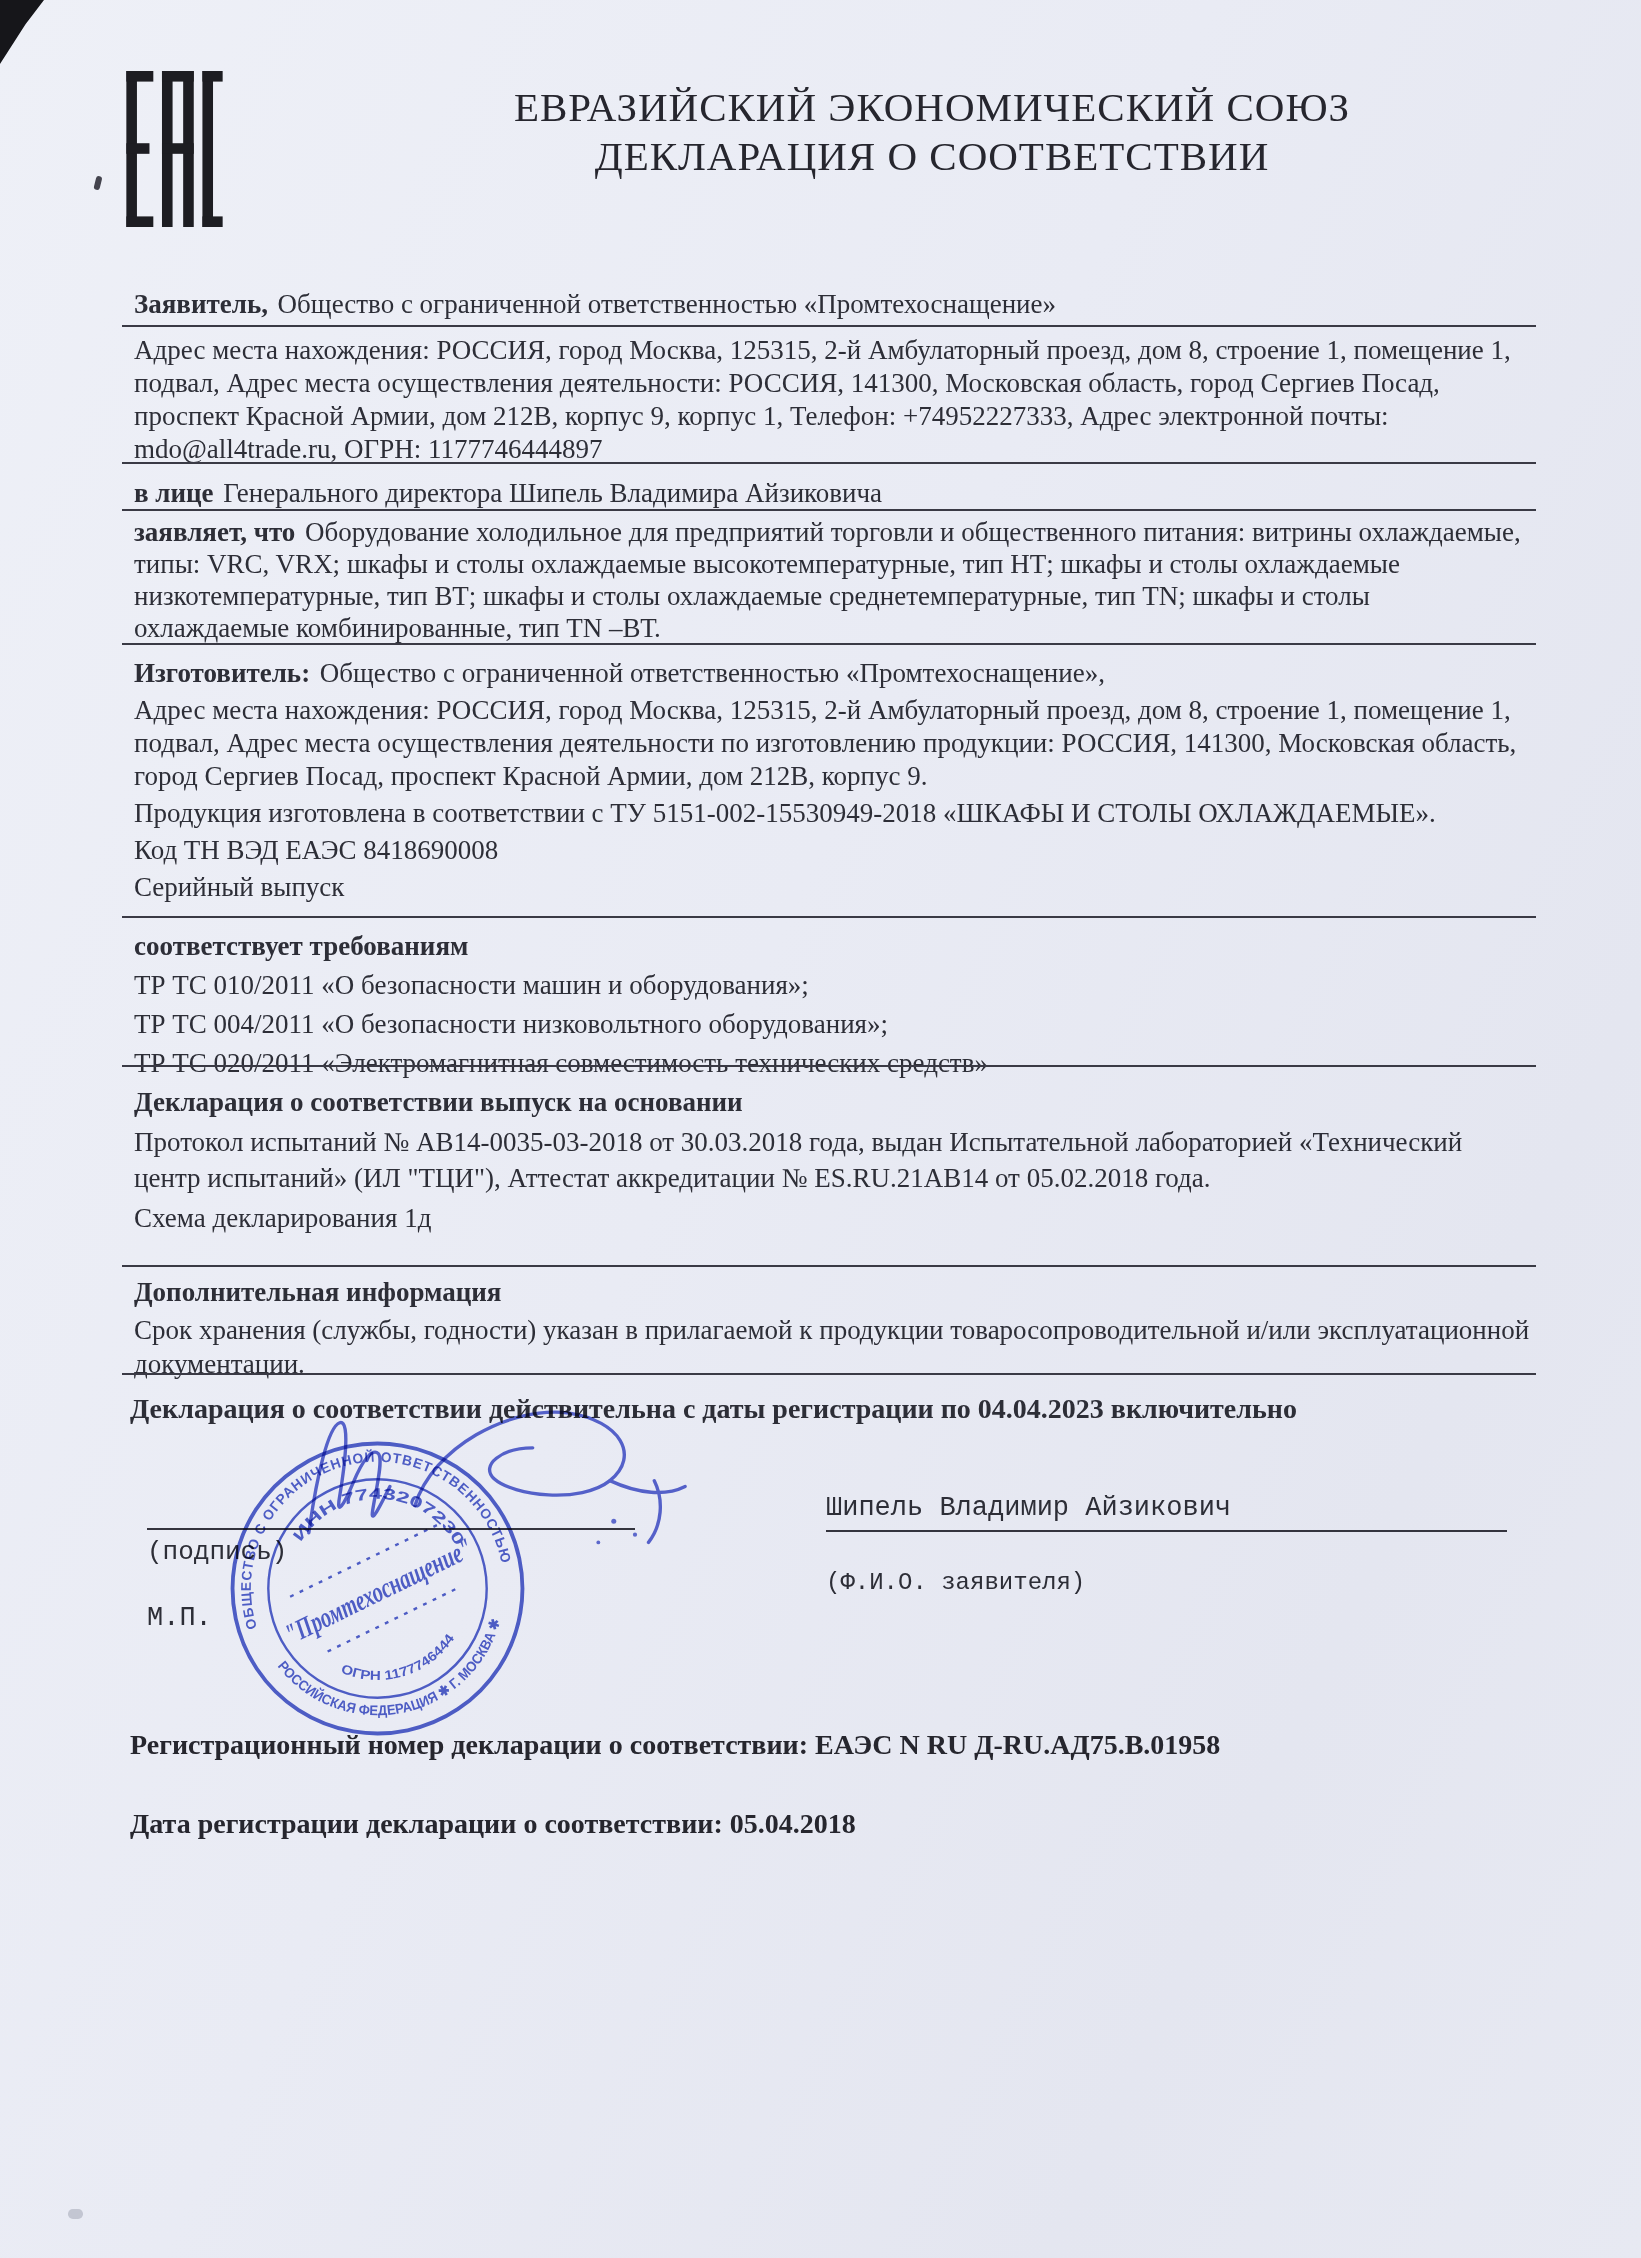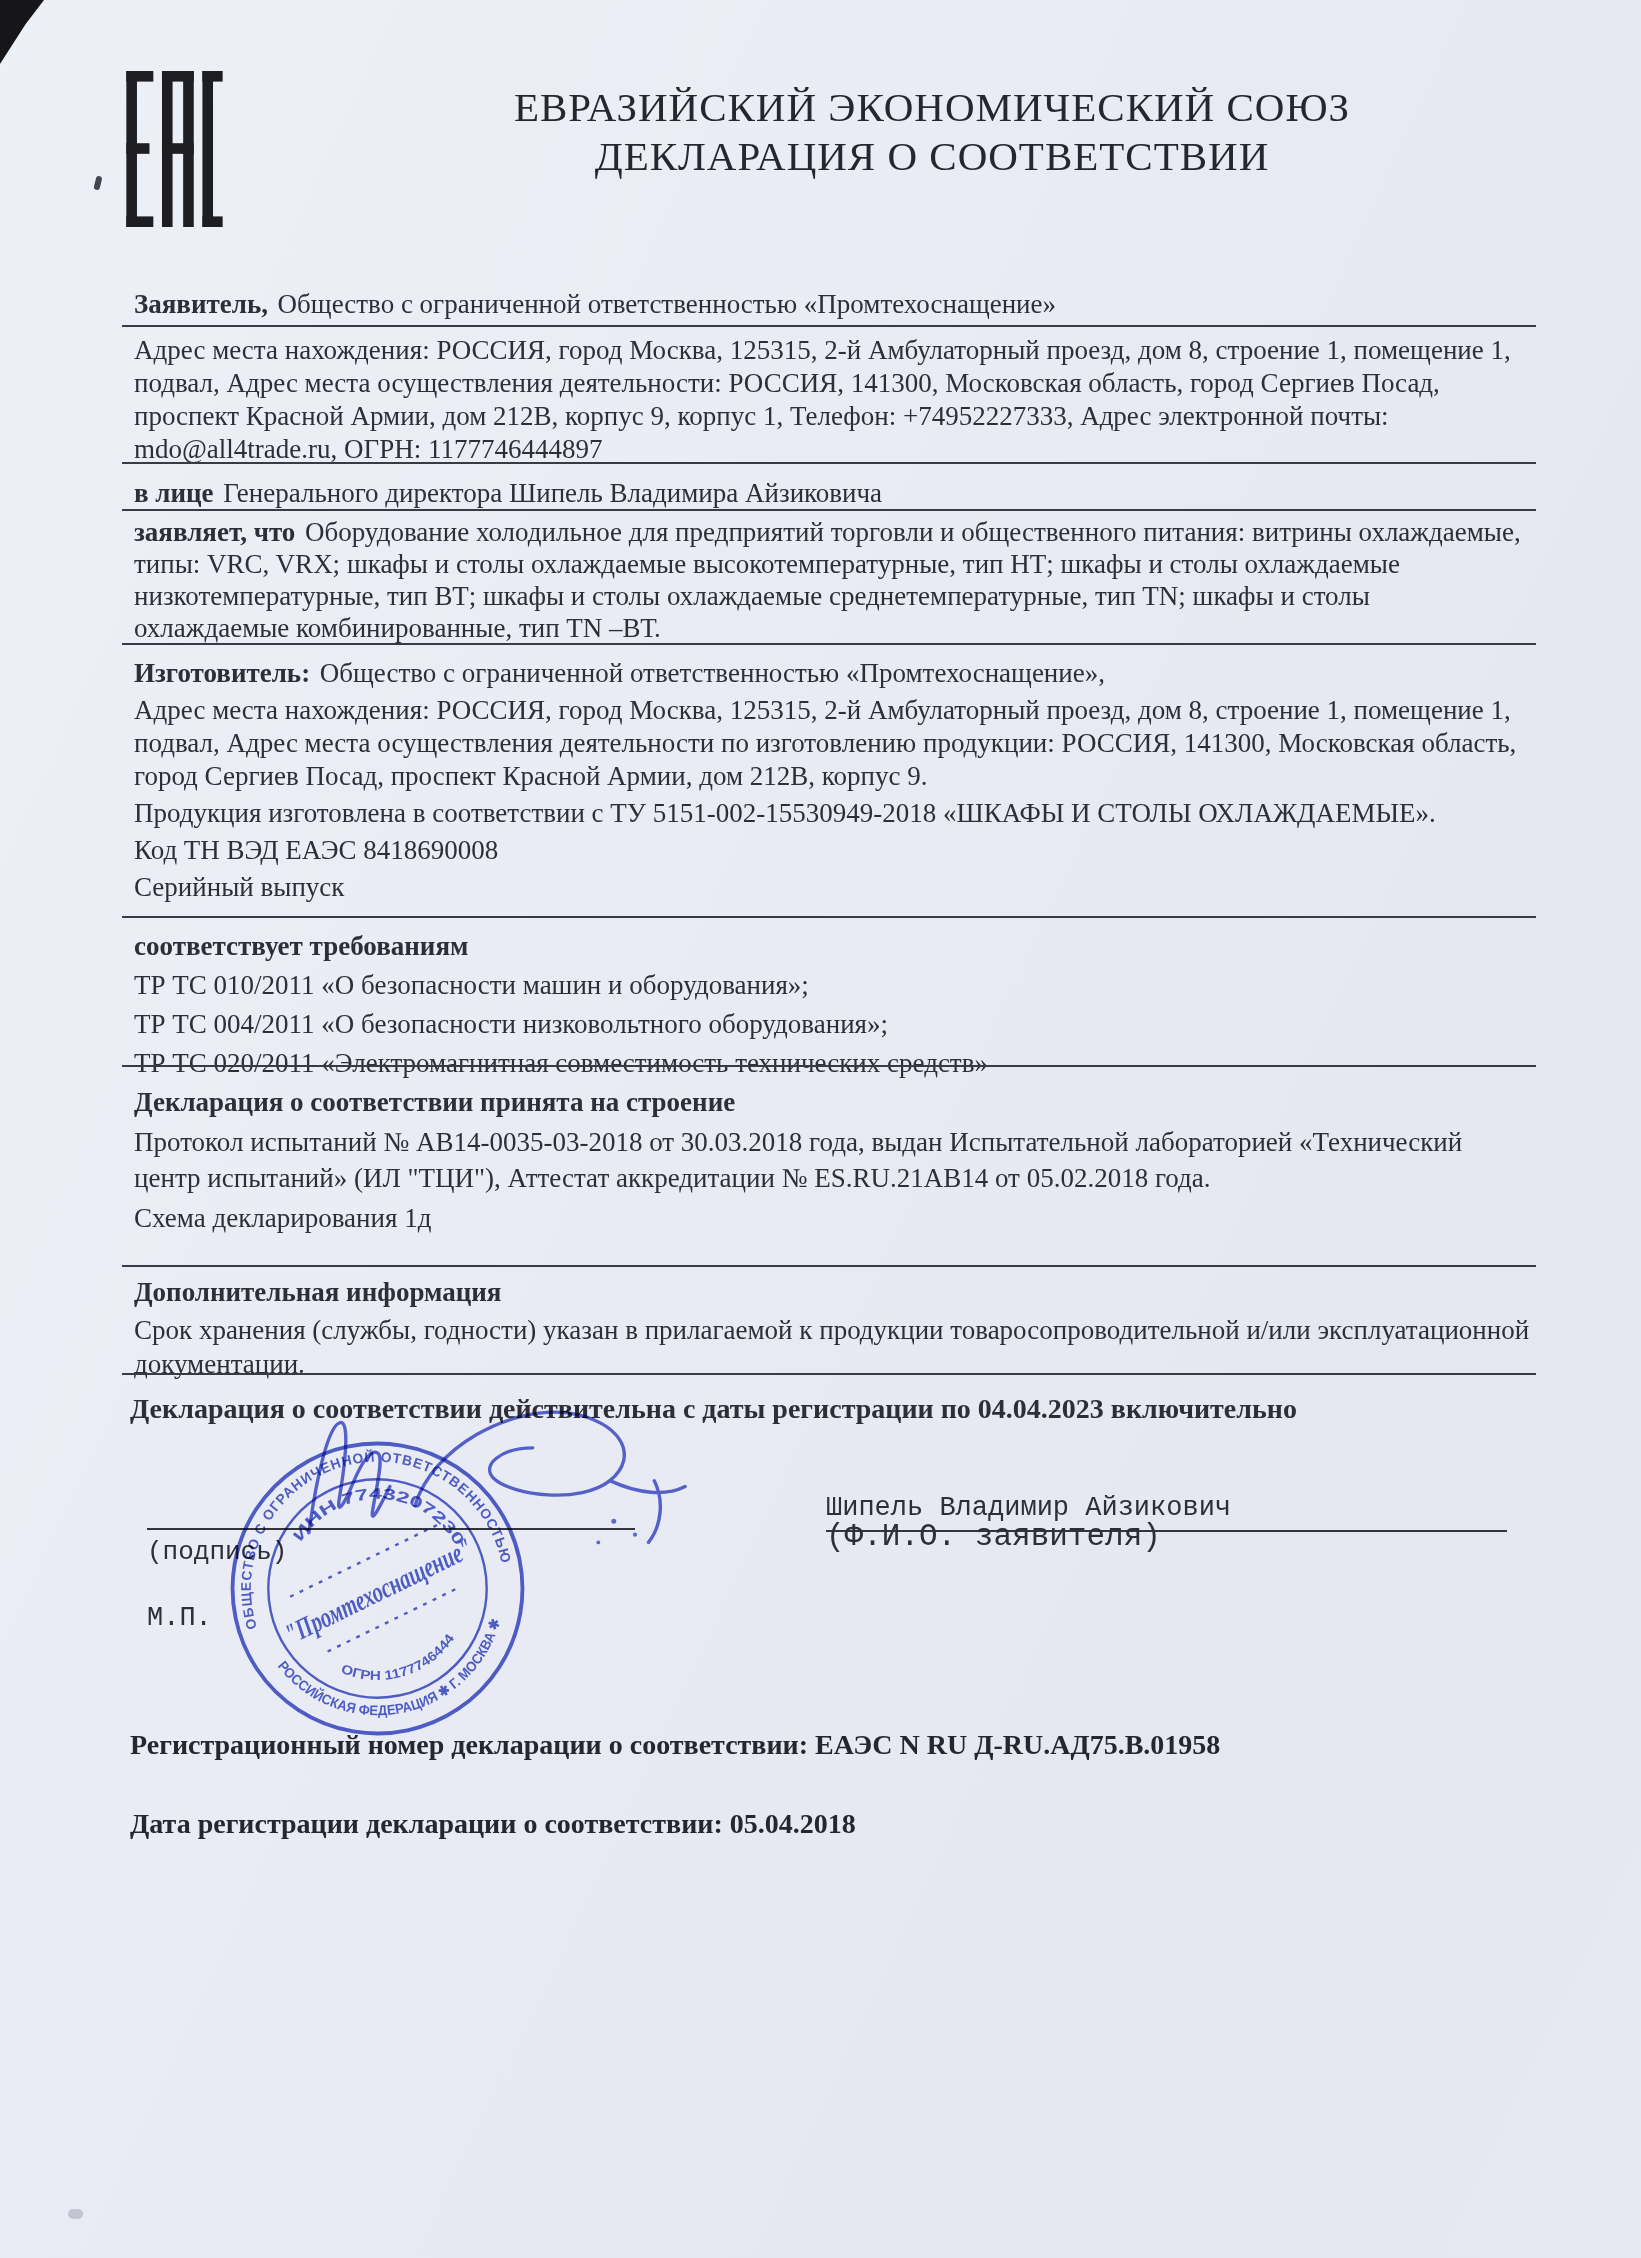--- a/index.html
+++ b/index.html
@@ -92,41 +92,41 @@
 
   <div class="sec" style="top:925px;line-height:35px">
     <p class="b">соответствует требованиям</p>
     <p>ТР ТС 010/2011 «О безопасности машин и оборудования»;</p>
     <p>ТР ТС 004/2011 «О безопасности низковольтного оборудования»;</p>
     <p>ТР ТС 020/2011 «Электромагнитная совместимость технических средств»</p>
   </div>
   <div class="rule" style="top:1065px"></div>
 
   <div class="sec" style="top:1080px;line-height:36px">
-    <p class="b">Декларация о соответствии принята на строение</p>
+    <p class="b">Декларация о соответствии выпуск на основании</p>
     <p>Протокол испытаний № АВ14-0035-03-2018 от 30.03.2018 года, выдан Испытательной лабораторией «Технический центр испытаний» (ИЛ "ТЦИ"), Аттестат аккредитации № ES.RU.21АВ14 от 05.02.2018 года.</p>
     <p>Схема декларирования 1д</p>
   </div>
   <div class="rule" style="top:1265px"></div>
 
   <div class="sec" style="top:1271px;line-height:34px">
     <p class="b">Дополнительная информация</p>
     <p>Срок хранения (службы, годности) указан в прилагаемой к продукции товаросопроводительной и/или эксплуатационной документации.</p>
   </div>
   <div class="rule" style="top:1373px"></div>
 
   <div class="sec b" style="top:1391px;font-size:28px">Декларация о соответствии действительна с даты регистрации по 04.04.2023 включительно</div>
 
   <div class="sig-line" style="left:147px;top:1528px;width:488px"></div>
   <div class="sig-caption" style="left:147px;top:1537px;width:488px">(подпись)</div>
   <div class="sig-caption" style="left:147px;top:1603px;width:488px;font-size:27px">М.П.</div>
 
   <div class="sig-caption" style="left:826px;top:1493px;width:681px;font-size:27px">Шипель Владимир Айзикович</div>
   <div class="sig-line" style="left:826px;top:1530px;width:681px"></div>
-  <div class="sig-caption" style="left:826px;top:1519px;width:681px;font-size:31px">(Ф.И.О. заявителя)</div>
+  <div class="sig-caption" style="left:826px;top:1569px;width:681px;font-size:24px">(Ф.И.О. заявителя)</div>
 
   <svg class="stamp" viewBox="0 0 326 326">
     <defs>
       <path id="pOutTop" d="M 33,179 A 131 131 0 1 1 293,179"></path>
       <path id="pOutBottom" d="M 44,218 A 131 131 0 0 0 282,218"></path>
       <path id="pInTop" d="M 74,139 A 92 92 0 0 1 252,139"></path>
       <path id="pInBottom" d="M 96,230 A 95 95 0 0 0 230,230"></path>
     </defs>
     <g fill="none" stroke="#3c4ec6">
       <circle cx="163" cy="163" r="150" stroke-width="4"></circle>

